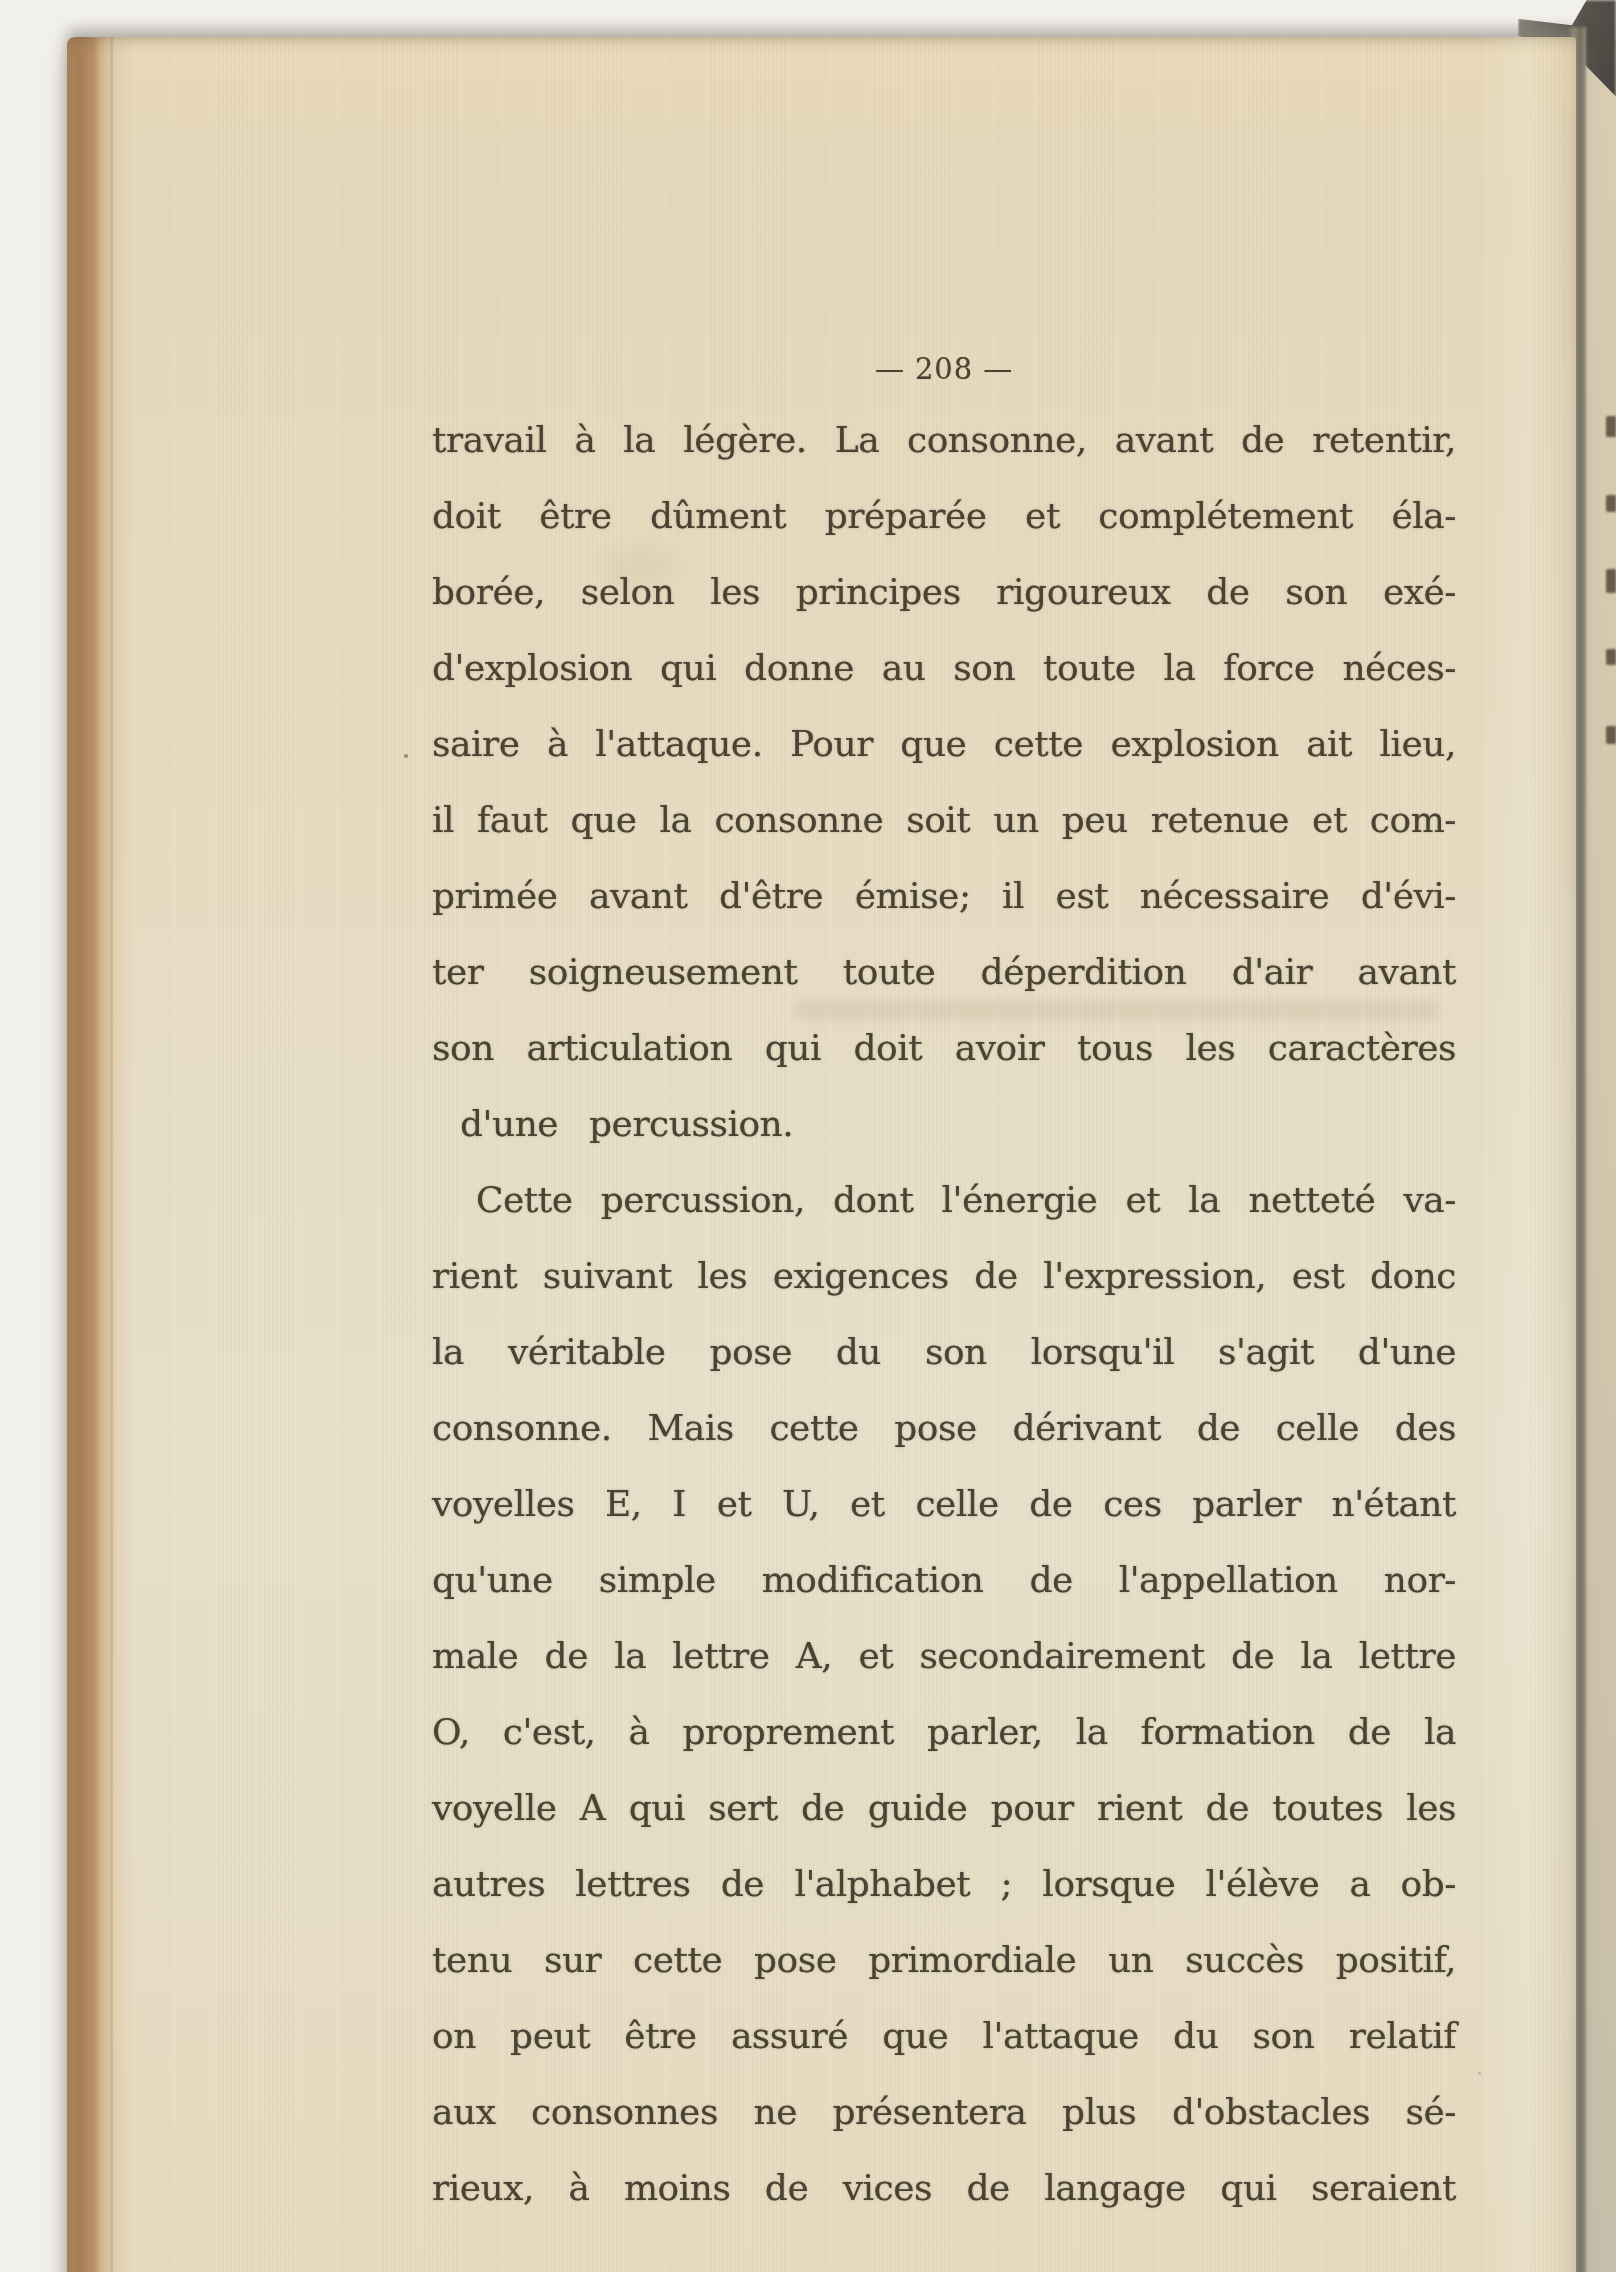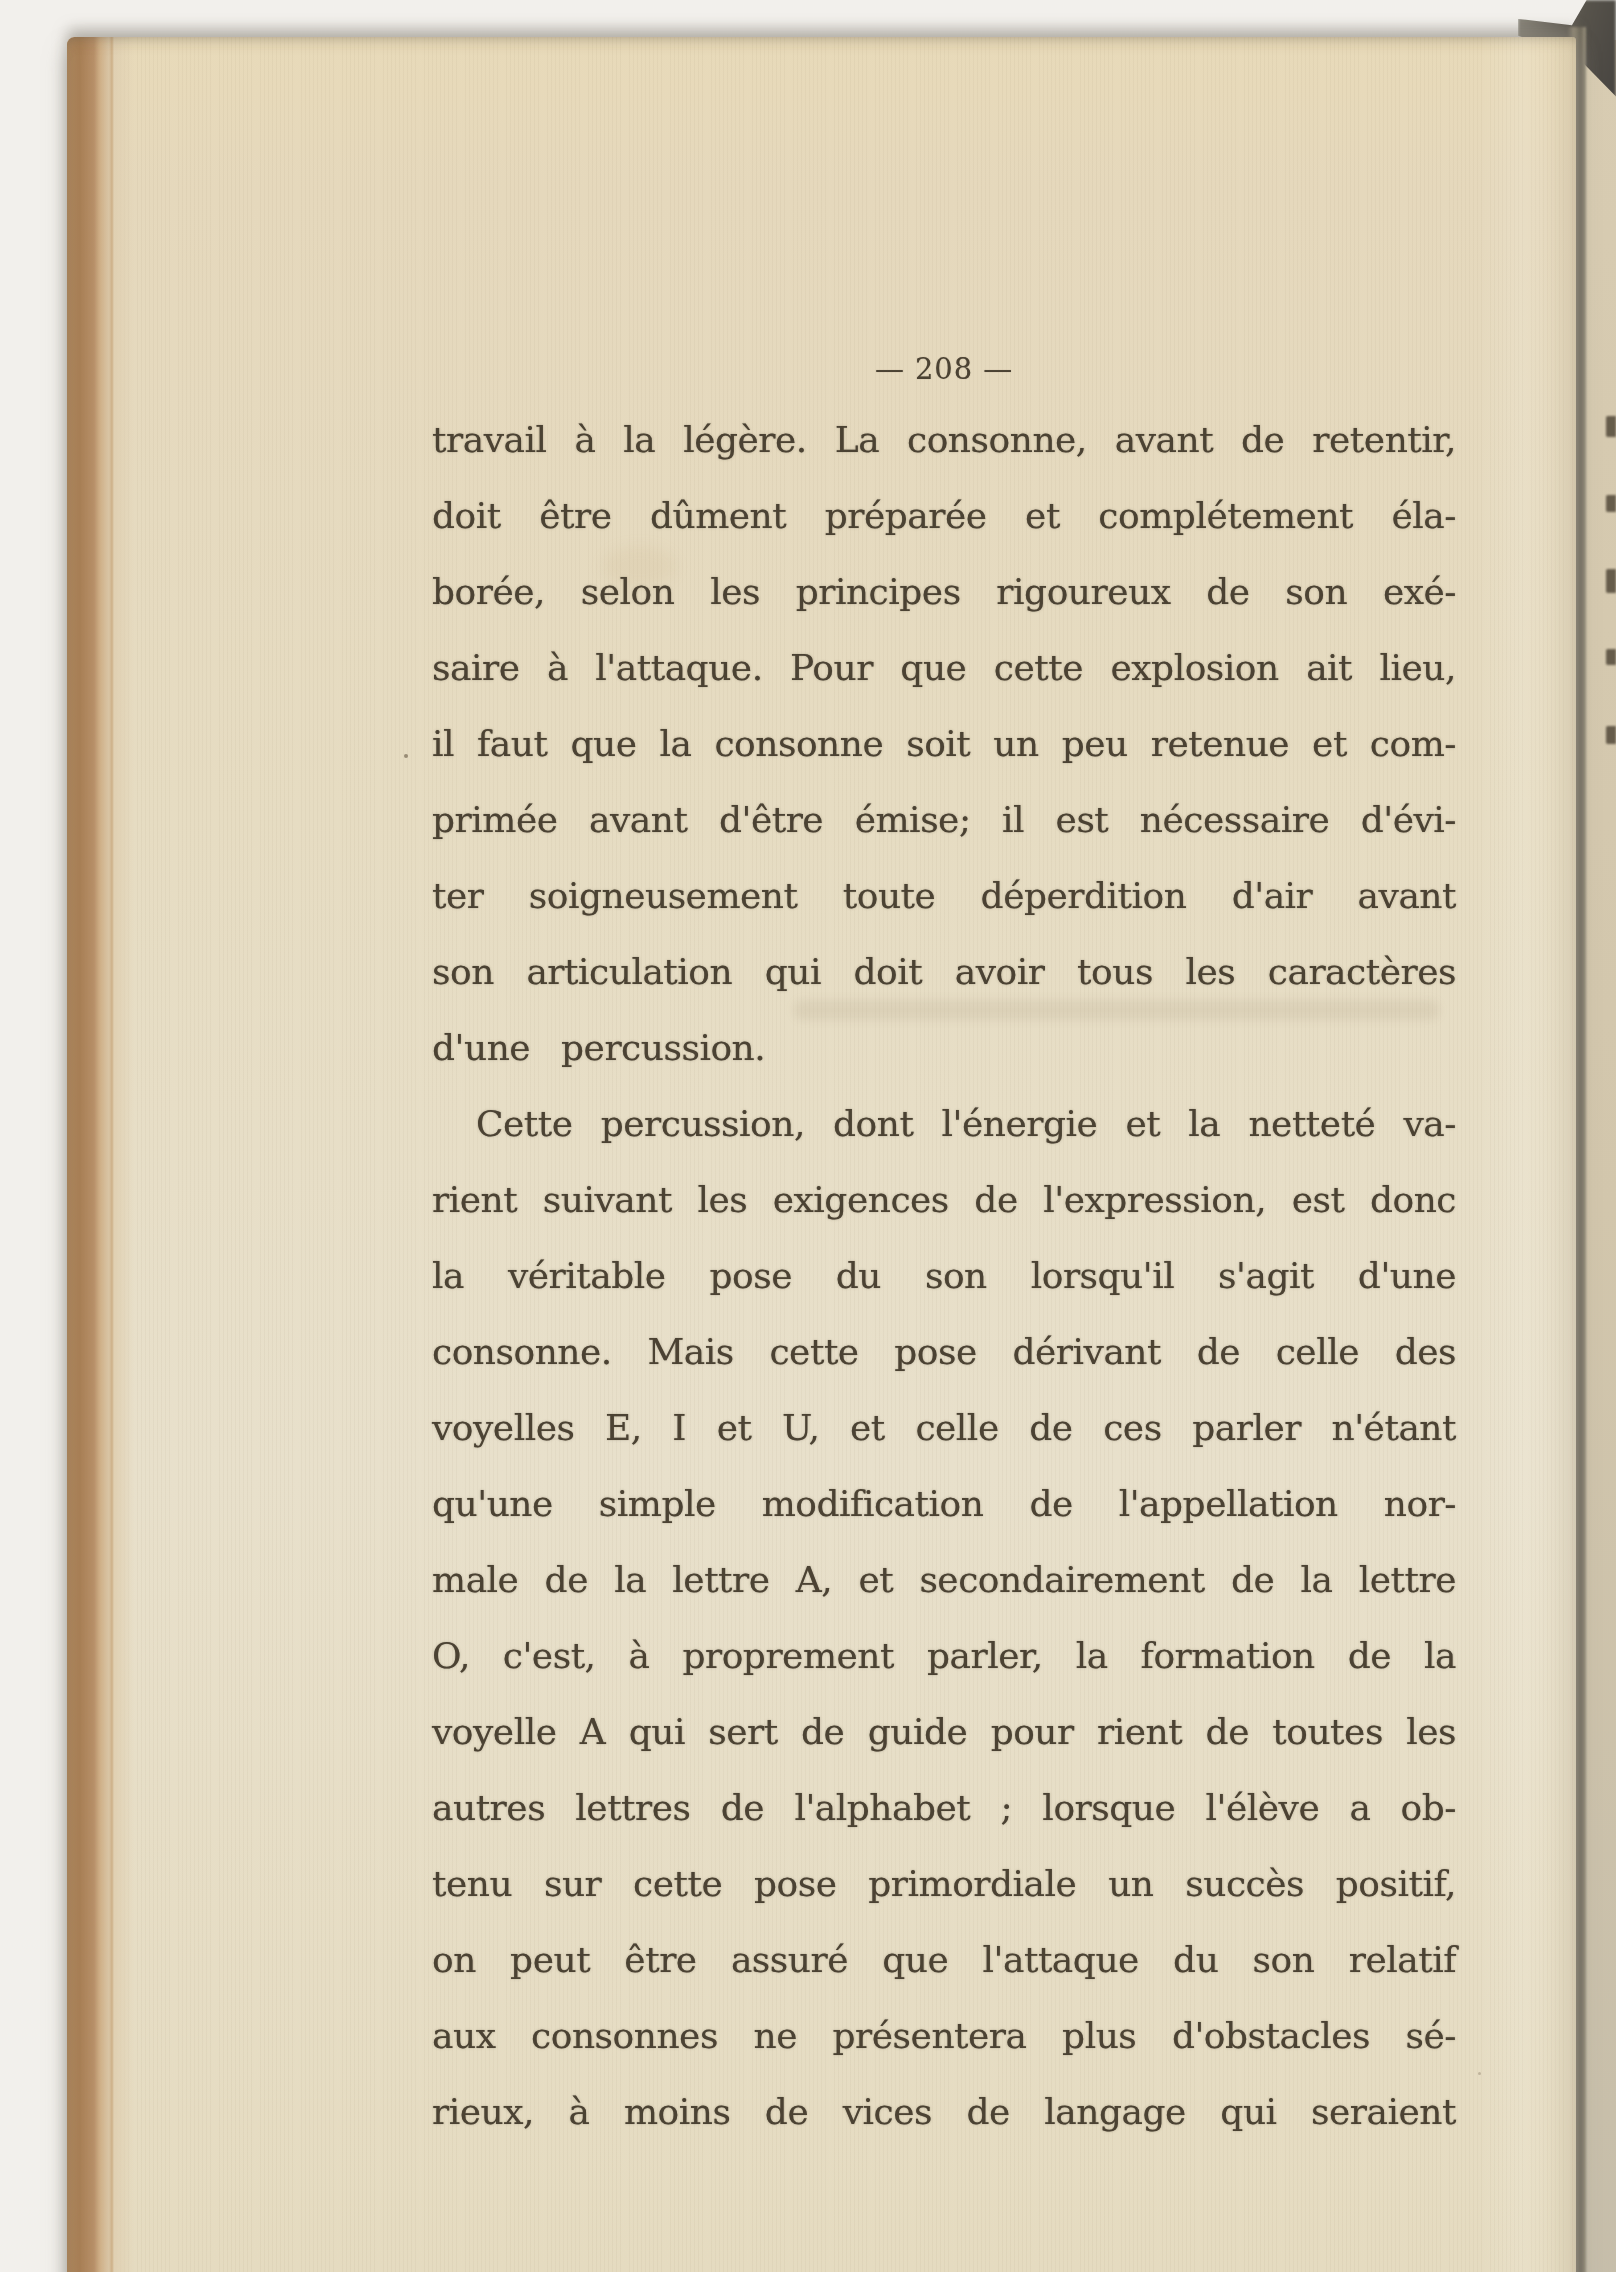--- a/index.html
+++ b/index.html
@@ -75,21 +75,21 @@
     position:absolute;left:365px;top:365px;width:1024px;
     font-size:36px;line-height:76px;letter-spacing:-0.5px;
     color:var(--ink,#4b4233);
     text-shadow:0 0 0.9px rgba(75,66,51,.55),0 0 3.2px rgba(75,66,51,.16);
   }
   .line{
     height:76px;white-space:nowrap;
     text-align:justify;text-align-last:justify;
   }
   .line.indent{padding-left:44px;}
-  .line.para-end{text-align-last:left;}
+  .line.para-end{text-align-last:left;margin-left:28px;}
   .line.loose{word-spacing:20px;}
 
   
   .speck{position:absolute;background:rgba(90,75,55,.55);border-radius:50%;}
   .speck.s1{left:337px;top:717px;width:4.1px;height:4.1px;}
   .speck.s2{left:1411px;top:2035px;width:3.2px;height:3.2px;opacity:.5;}
   .stain{position:absolute;left:536px;top:509px;width:73px;height:41px;border-radius:50%;
          background:rgba(190,160,110,.10);filter:blur(6.4px);}
   
   .ghost{position:absolute;left:727px;top:963px;width:645px;height:20px;
@@ -114,20 +114,21 @@
     <div class="right-sheen"></div>
     <div class="stain"></div>
     <div class="ghost"></div>
 
     <div class="pagenum">— 208 —</div>
 
     <div class="text">
       <div class="line">travail à la légère. La consonne, avant de retentir,</div>
       <div class="line">doit être dûment préparée et complétement éla-</div>
       <div class="line">borée, selon les principes rigoureux de son exé-</div>
+      <div class="line">d'explosion qui donne au son toute la force néces-</div>
       <div class="line">saire à l'attaque. Pour que cette explosion ait lieu,</div>
       <div class="line">il faut que la consonne soit un peu retenue et com-</div>
       <div class="line">primée avant d'être émise; il est nécessaire d'évi-</div>
       <div class="line">ter soigneusement toute déperdition d'air avant</div>
       <div class="line">son articulation qui doit avoir tous les caractères</div>
       <div class="line para-end loose">d'une percussion.</div>
       <div class="line indent">Cette percussion, dont l'énergie et la netteté va-</div>
       <div class="line">rient suivant les exigences de l'expression, est donc</div>
       <div class="line">la véritable pose du son lorsqu'il s'agit d'une</div>
       <div class="line">consonne. Mais cette pose dérivant de celle des</div>

